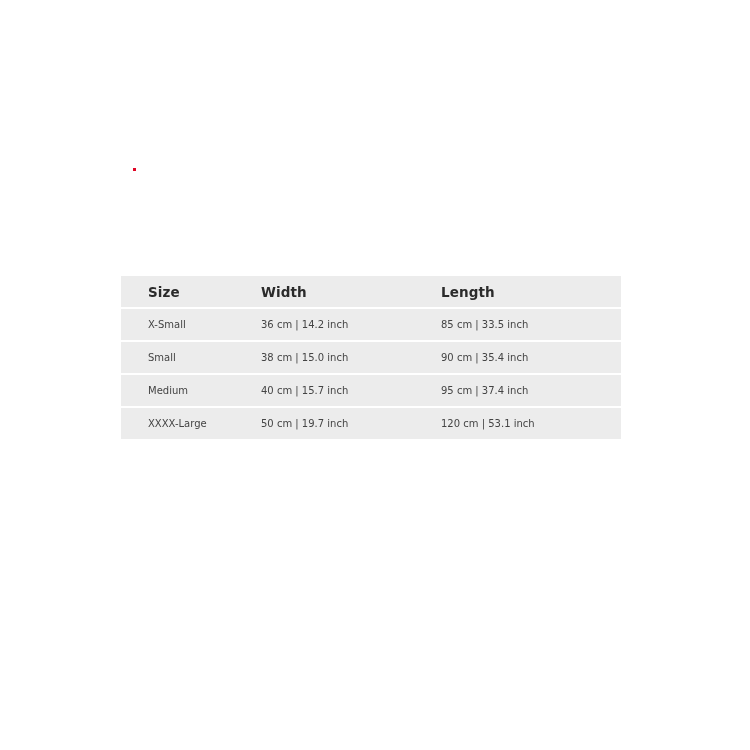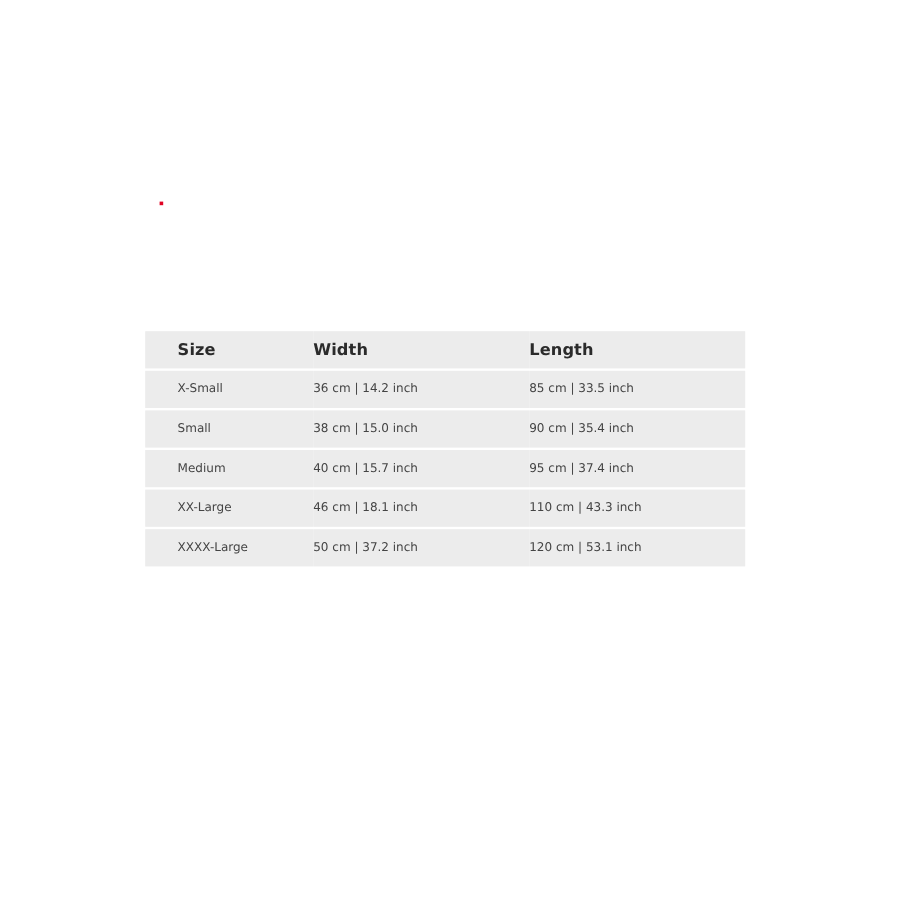--- a/index.html
+++ b/index.html
@@ -112,26 +112,21 @@
             <td class="c-size">Small</td>
             <td class="c-width">38 cm | 15.0 inch</td>
             <td class="c-length">90 cm | 35.4 inch</td>
           </tr>
           <tr>
             <td class="c-size">Medium</td>
             <td class="c-width">40 cm | 15.7 inch</td>
             <td class="c-length">95 cm | 37.4 inch</td>
           </tr>
           <tr>
-            <td class="c-size">XX-Large</td>
-            <td class="c-width">46 cm | 18.1 inch</td>
-            <td class="c-length">110 cm | 43.3 inch</td>
-          </tr>
-          <tr>
             <td class="c-size">XXXX-Large</td>
-            <td class="c-width">50 cm | 37.2 inch</td>
+            <td class="c-width">50 cm | 19.7 inch</td>
             <td class="c-length">120 cm | 53.1 inch</td>
           </tr>
         </tbody>
     </table>
   </div>
 
 </div>
 
 </body></html>

